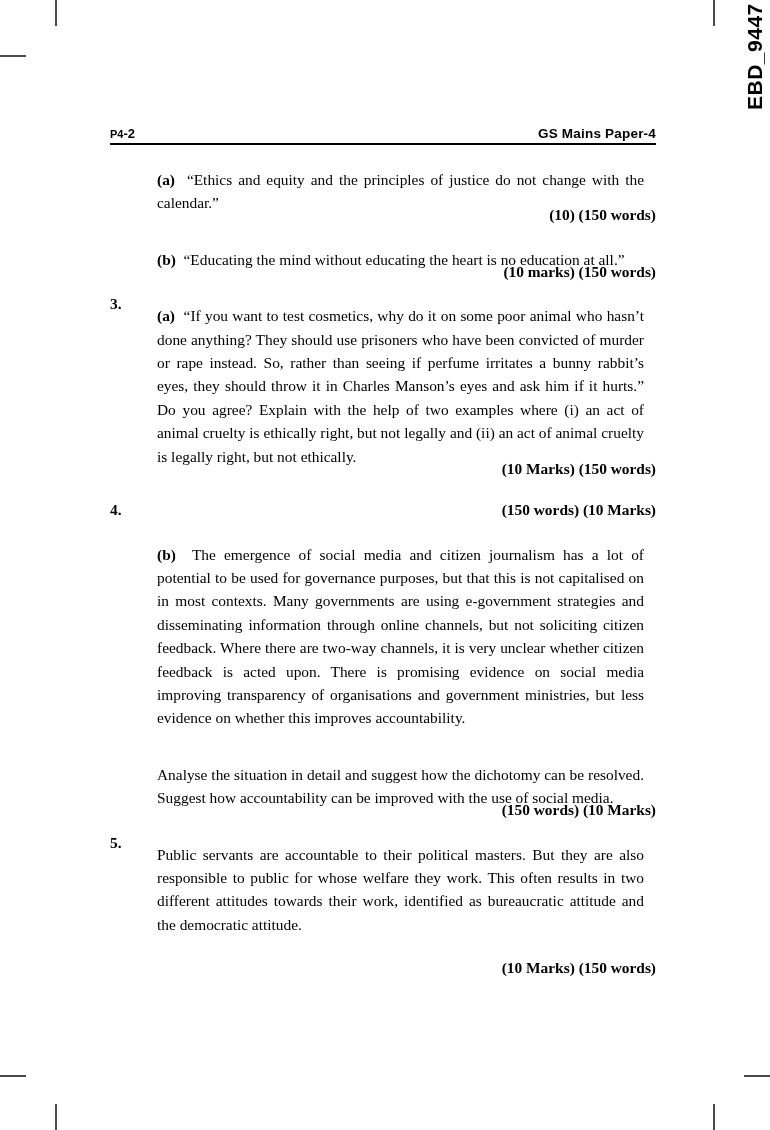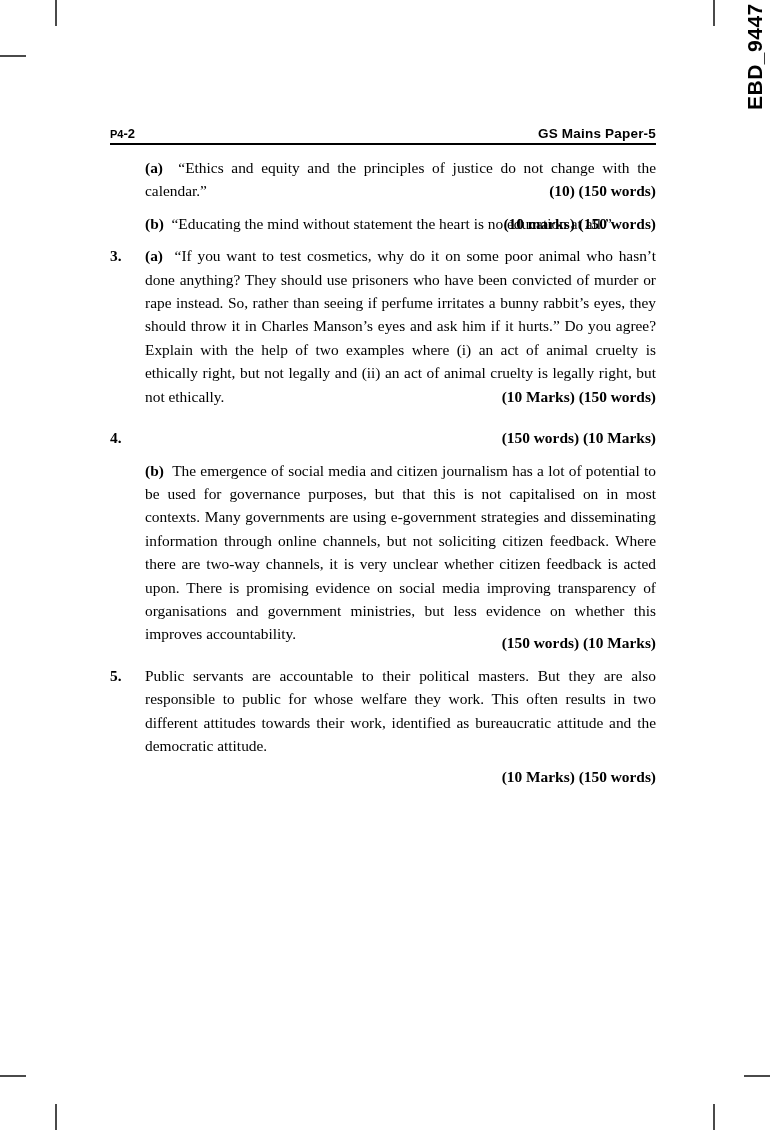--- a/index.html
+++ b/index.html
@@ -87,21 +87,21 @@
     font-size: 15.4px;
     line-height: 23.4px;
   }
   .qbody {
     flex: 1 1 auto;
     min-width: 0;
   }
   .para {
     text-align: justify;
     text-justify: inter-word;
-    margin: 0;
+    margin: 12px;
     padding: 0;
   }
   .spacer { height: 9px; }
   .spacer-sm { height: 8px; }
   .lbl { font-weight: bold; }
   .marks { font-weight: bold; }
   .marks-line {
     text-align: right;
     font-weight: bold;
     margin: 0;
@@ -118,35 +118,35 @@
 
   <div class="crop crop-h" style="left:0px; top:1075px;"></div>
   <div class="crop crop-v" style="left:55px; top:1104px;"></div>
   <div class="crop crop-h" style="left:744px; top:1075px;"></div>
   <div class="crop crop-v" style="left:713px; top:1104px;"></div>
 
   <div id="spine-code">EBD_9447</div>
 
   <div id="running-head">
     <div id="folio-left"><span class="small">P4</span><span>-2</span></div>
-    <div id="folio-right">GS Mains Paper-5</div>
+    <div id="folio-right">GS Mains Paper-4</div>
   </div>
 
   <div id="body">
 
     <div class="q">
       <div class="qnum"></div>
       <div class="qbody">
 
         <p class="para"><span class="lbl">(a)</span>&nbsp; <span>“Ethics and equity and the principles of justice do not change with the calendar.”</span></p>
         <p class="marks-line" style="margin-top:-23.4px;">(10) (150 words)</p>
 
         <div class="spacer"></div>
 
-        <p class="para"><span class="lbl">(b)</span>&nbsp; <span>“Educating the mind without statement the heart is no education at all.”</span></p>
+        <p class="para"><span class="lbl">(b)</span>&nbsp; <span>“Educating the mind without educating the heart is no education at all.”</span></p>
         <p class="marks-line" style="margin-top:-23.4px;">(10 marks) (150 words)</p>
       </div>
     </div>
 
     <div class="spacer"></div>
 
     <div class="q">
       <div class="qnum">3.</div>
       <div class="qbody">
 
@@ -165,20 +165,21 @@
       <div class="qbody">
 
         <p class="marks-line">(150 words) (10 Marks)</p>
 
         <div class="spacer"></div>
 
         <p class="para"><span class="lbl">(b)</span>&nbsp; <span>The emergence of social media and citizen journalism has a lot of potential to be used for governance purposes, but that this is not capitalised on in most contexts. Many governments are using e-government strategies and disseminating information through online channels, but not soliciting citizen feedback. Where there are two-way channels, it is very unclear whether citizen feedback is acted upon. There is promising evidence on social media improving transparency of organisations and government ministries, but less evidence on whether this improves accountability.</span></p>
 
         <div class="spacer"></div>
 
+        <p class="para">Analyse the situation in detail and suggest how the dichotomy can be resolved. Suggest how accountability can be improved with the use of social media.</p>
         <p class="marks-line" style="margin-top:-23.4px;">(150 words) (10 Marks)</p>
       </div>
     </div>
 
     <div class="spacer"></div>
 
     <div class="q">
       <div class="qnum">5.</div>
       <div class="qbody">
         <p class="para">Public servants are accountable to their political masters. But they are also responsible to public for whose welfare they work. This often results in two different attitudes towards their work, identified as bureaucratic attitude and the democratic attitude.</p>

